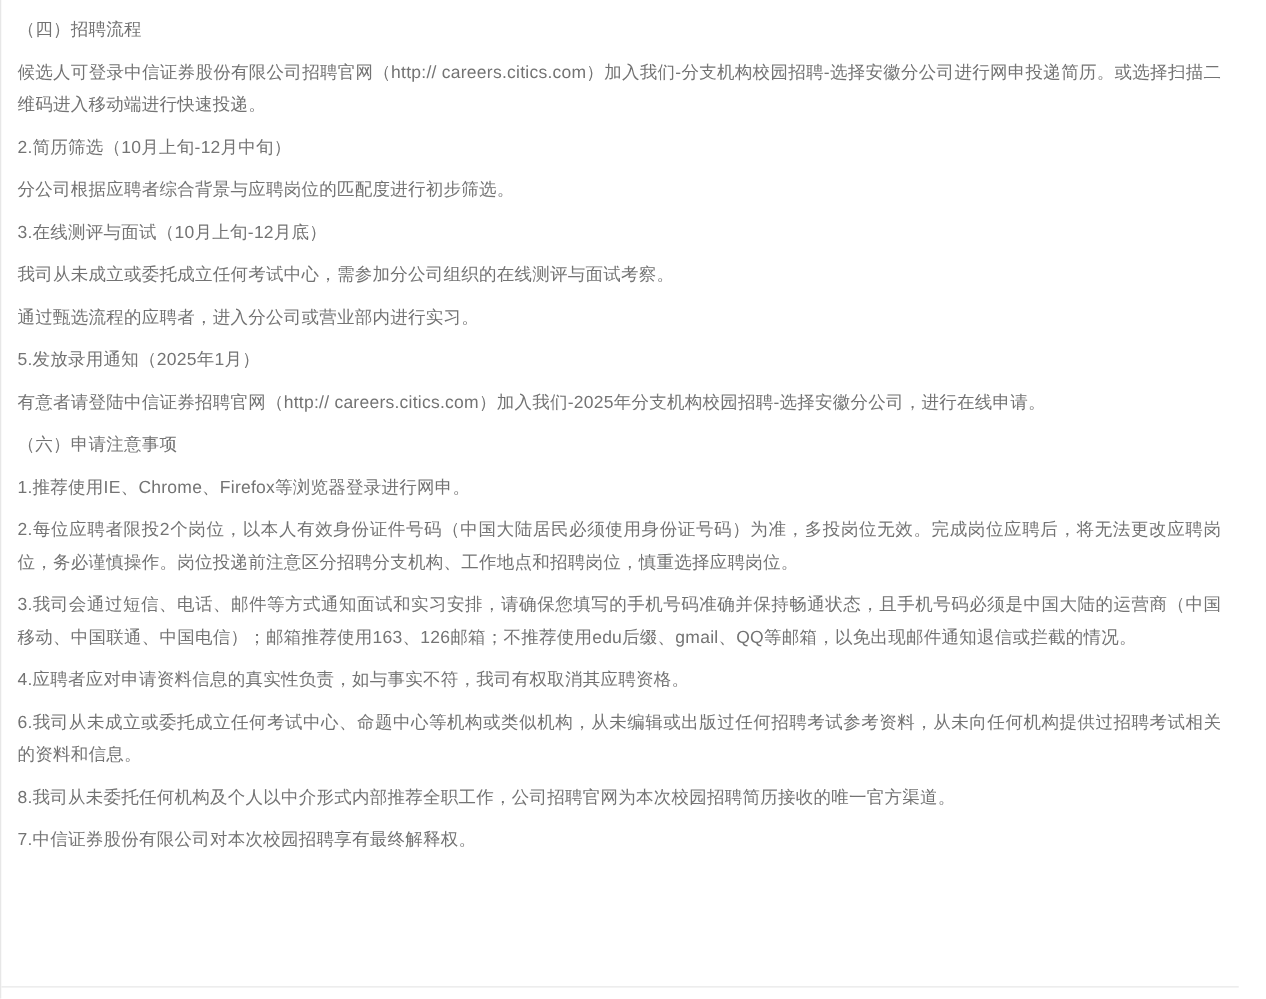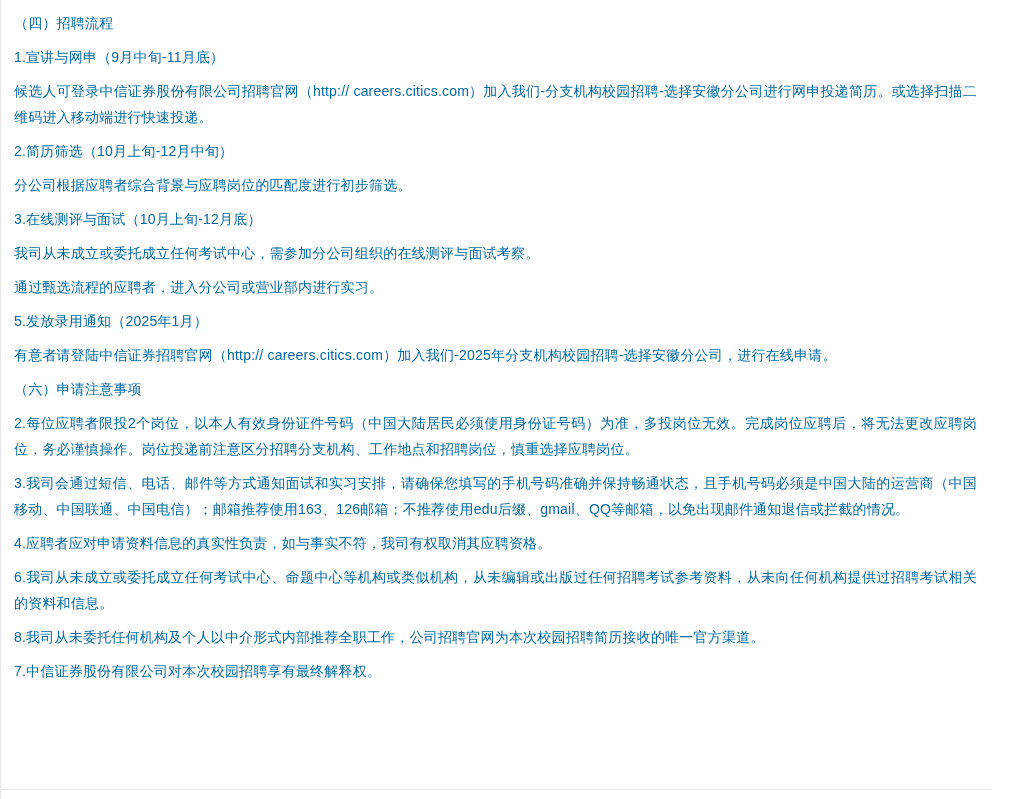--- a/index.html
+++ b/index.html
@@ -10,21 +10,21 @@
   .doc-viewport {
     position: relative;
     width: 1013px;
     height: 799px;
     box-sizing: border-box;
     background: #ffffff;
     border-left: 1px solid #e7e7e7;
     padding: 2px 36px 0 13px;
     overflow: hidden;
     font-family: "Liberation Sans", "DejaVu Sans", sans-serif;
-    color: #0369a1;
+    color: #737373;
   }
   .doc-viewport p {
     margin: 8px 0;
     font-size: 14px;
     line-height: 26px;
     text-align: justify;
     font-weight: normal;
     letter-spacing: 0.2px;
   }
   .bottom-divider {
@@ -34,30 +34,30 @@
     width: 990px;
     height: 1px;
     background: #e8e8e8;
   }
 </style>
 </head>
 <body>
 
 <div class="doc-viewport">
   <p>（四）招聘流程</p>
-  <p>1.宣讲与网申（9月中旬-11月底）</p>
   <p>候选人可登录中信证券股份有限公司招聘官网（http:// careers.citics.com）加入我们-分支机构校园招聘-选择安徽分公司进行网申投递简历。或选择扫描二维码进入移动端进行快速投递。</p>
   <p>2.简历筛选（10月上旬-12月中旬）</p>
   <p>分公司根据应聘者综合背景与应聘岗位的匹配度进行初步筛选。</p>
   <p>3.在线测评与面试（10月上旬-12月底）</p>
   <p>我司从未成立或委托成立任何考试中心，需参加分公司组织的在线测评与面试考察。</p>
   <p>通过甄选流程的应聘者，进入分公司或营业部内进行实习。</p>
   <p>5.发放录用通知（2025年1月）</p>
   <p>有意者请登陆中信证券招聘官网（http:// careers.citics.com）加入我们-2025年分支机构校园招聘-选择安徽分公司，进行在线申请。</p>
   <p>（六）申请注意事项</p>
+  <p>1.推荐使用IE、Chrome、Firefox等浏览器登录进行网申。</p>
   <p>2.每位应聘者限投2个岗位，以本人有效身份证件号码（中国大陆居民必须使用身份证号码）为准，多投岗位无效。完成岗位应聘后，将无法更改应聘岗位，务必谨慎操作。岗位投递前注意区分招聘分支机构、工作地点和招聘岗位，慎重选择应聘岗位。</p>
   <p>3.我司会通过短信、电话、邮件等方式通知面试和实习安排，请确保您填写的手机号码准确并保持畅通状态，且手机号码必须是中国大陆的运营商（中国移动、中国联通、中国电信）；邮箱推荐使用163、126邮箱；不推荐使用edu后缀、gmail、QQ等邮箱，以免出现邮件通知退信或拦截的情况。</p>
   <p>4.应聘者应对申请资料信息的真实性负责，如与事实不符，我司有权取消其应聘资格。</p>
   <p>6.我司从未成立或委托成立任何考试中心、命题中心等机构或类似机构，从未编辑或出版过任何招聘考试参考资料，从未向任何机构提供过招聘考试相关的资料和信息。</p>
   <p>8.我司从未委托任何机构及个人以中介形式内部推荐全职工作，公司招聘官网为本次校园招聘简历接收的唯一官方渠道。</p>
   <p>7.中信证券股份有限公司对本次校园招聘享有最终解释权。</p>
   <div class="bottom-divider"></div>
 </div>
 
 </body></html>

